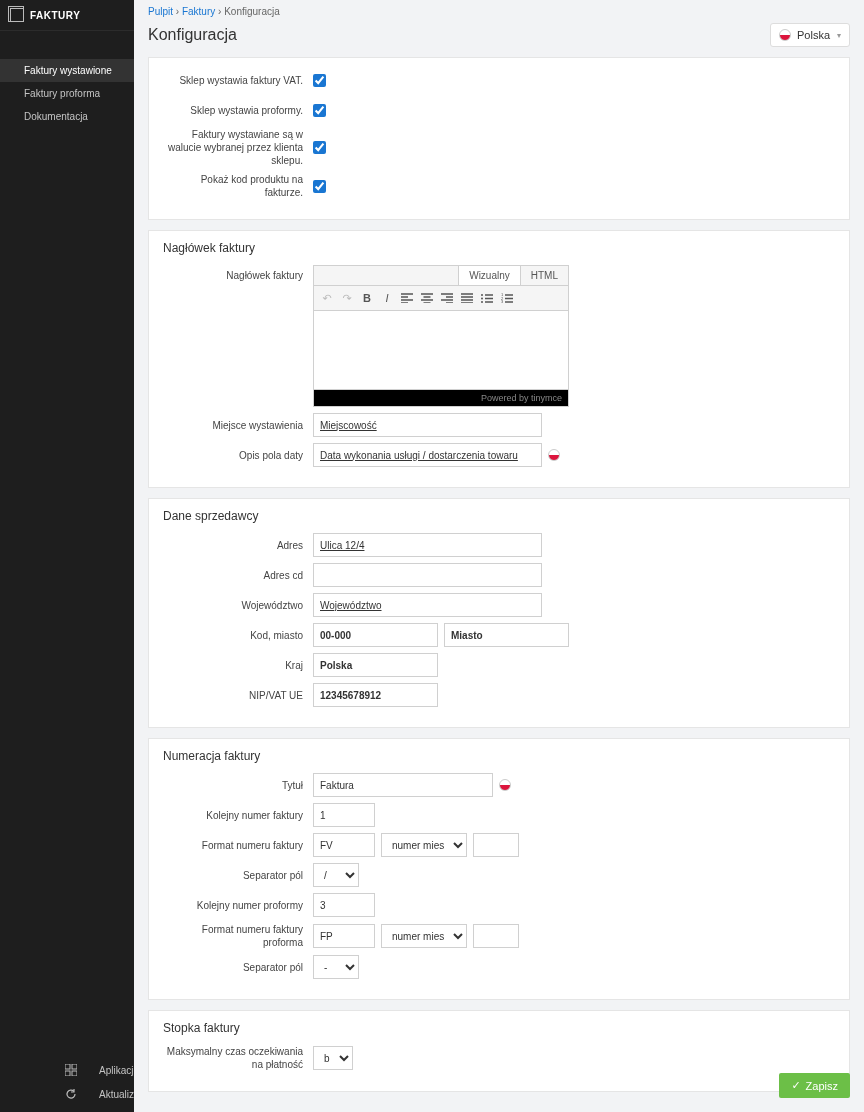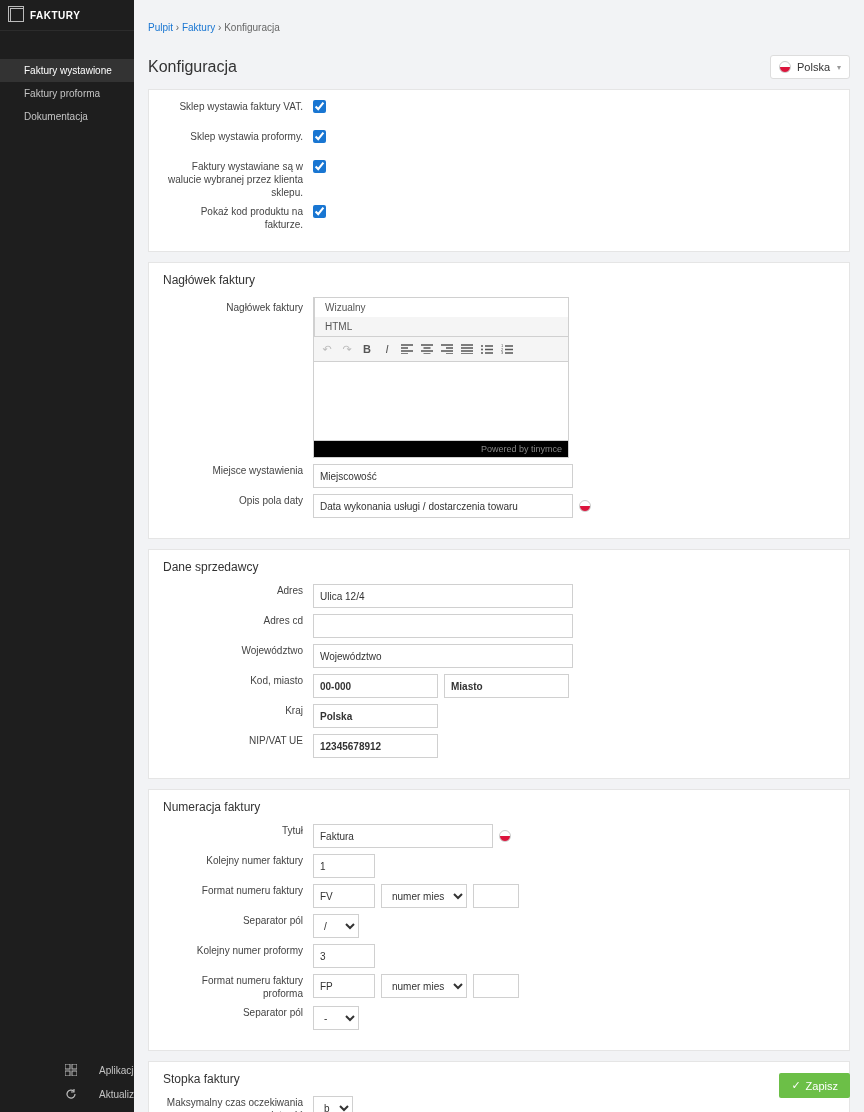--- a/index.html
+++ b/index.html
@@ -10,43 +10,43 @@
   .sidebar-top .logo-icon { width: 14px; height: 14px; border: 1.5px solid #bbb; position: relative; }
   .sidebar-top .logo-icon::before { content: ""; position: absolute; left: -3px; top: -3px; width: 14px; height: 14px; border: 1.5px solid #bbb; }
   .sidebar-top .title { font-size: 10px; font-weight: 600; letter-spacing: 0.5px; color: #fff; }
   .sidebar-nav { flex: 1; padding-top: 4px; }
   .sidebar-nav a { display: block; padding: 6px 10px 6px 24px; font-size: 10px; color: #c4c4c4; text-decoration: none; cursor: pointer; }
   .sidebar-nav a.active { background: #333; color: #fff; margin-top: 24px; }
   .sidebar-bottom { padding-bottom: 6px; }
   .sidebar-bottom a { display: flex; align-items: center; gap: 22px; padding: 6px 28px; font-size: 10px; color: #c4c4c4; text-decoration: none; cursor: pointer; margin-left: 37px; }
   .icon-box { width: 12px; height: 12px; display: inline-block; }
   .main { flex: 1; background: #f2f3f5; overflow-y: auto; position: relative; }
-  .breadcrumbs { padding: 22px 14px; font-size: 10px; color: #666; }
+  .breadcrumbs { padding: 6px 14px; font-size: 10px; color: #666; }
   .breadcrumbs a { color: #1976d2; text-decoration: none; }
   .page-head { display: flex; align-items: center; justify-content: space-between; padding: 0 14px 10px; }
   .page-title { font-size: 16px; font-weight: 400; color: #333; }
   .lang-select { display: flex; align-items: center; gap: 6px; background: #fff; border: 1px solid #ddd; border-radius: 3px; padding: 5px 8px; cursor: pointer; min-width: 80px; justify-content: space-between; }
   .flag { width: 12px; height: 12px; border-radius: 50%; background: linear-gradient(to bottom, #fff 50%, #dc143c 50%); border: 0.5px solid #ccc; display: inline-block; flex-shrink: 0; }
   .chevron { font-size: 8px; color: #999; }
   .panel { background: #fff; margin: 0 14px 10px; border: 1px solid #e5e5e5; padding: 10px 14px 14px; }
   .panel-title { font-size: 12px; font-weight: 400; color: #333; margin-bottom: 10px; }
-  .row { display: flex; align-items: flex-start; margin-bottom: 6px; min-height: 24px; }
+  .row { display: flex; align-items: center; margin-bottom: 6px; min-height: 24px; }
   .row.top { align-items: flex-start; }
   .row-label { width: 150px; flex-shrink: 0; text-align: right; padding-right: 10px; font-size: 10px; color: #444; line-height: 1.3; }
   .row-ctrl { flex: 1; display: flex; align-items: center; gap: 6px; }
   input[type="checkbox"] { accent-color: #1976d2; width: 13px; height: 13px; cursor: pointer; }
   input[type="text"], select { height: 24px; border: 1px solid #d0d0d0; padding: 0 6px; font-size: 10px; color: #333; background: #fff; }
   select { cursor: pointer; }
-  .w260 { width: 260px; }
+  .w260 { width: 229px; text-decoration: underline; }
   .w125 { width: 125px; font-weight: bold; }
   .w62  { width: 62px; }
   .w46  { width: 46px; }
   .w40  { width: 40px; }
   .editor { width: 256px; border: 1px solid #d0d0d0; }
-  .editor-tabs { display: flex; justify-content: flex-end; background: #f5f5f5; border-bottom: 1px solid #d0d0d0; flex-direction: column; }
+  .editor-tabs { display: flex; justify-content: flex-end; background: #f5f5f5; border-bottom: 1px solid #d0d0d0; }
   .editor-tab { padding: 4px 10px; font-size: 10px; color: #555; cursor: pointer; border-left: 1px solid #d0d0d0; }
   .editor-tab.active { background: #fff; }
   .editor-toolbar { display: flex; gap: 2px; padding: 3px 4px; background: #f5f5f5; border-bottom: 1px solid #d0d0d0; }
   .tb-btn { width: 18px; height: 18px; display: flex; align-items: center; justify-content: center; font-size: 11px; color: #555; cursor: pointer; border-radius: 2px; }
   .tb-btn.dim { color: #bbb; }
   .editor-body { height: 78px; background: #fff; }
   .editor-footer { font-size: 9px; color: #888; text-align: right; padding: 3px 6px; background: #000000; border-top: 1px solid #d0d0d0; }
   .save-btn { position: absolute; right: 14px; bottom: 14px; background: #6cbf47; color: #fff; border: none; padding: 6px 12px; font-size: 11px; cursor: pointer; border-radius: 2px; display: flex; align-items: center; gap: 5px; }
   svg { display: block; }
 </style>

